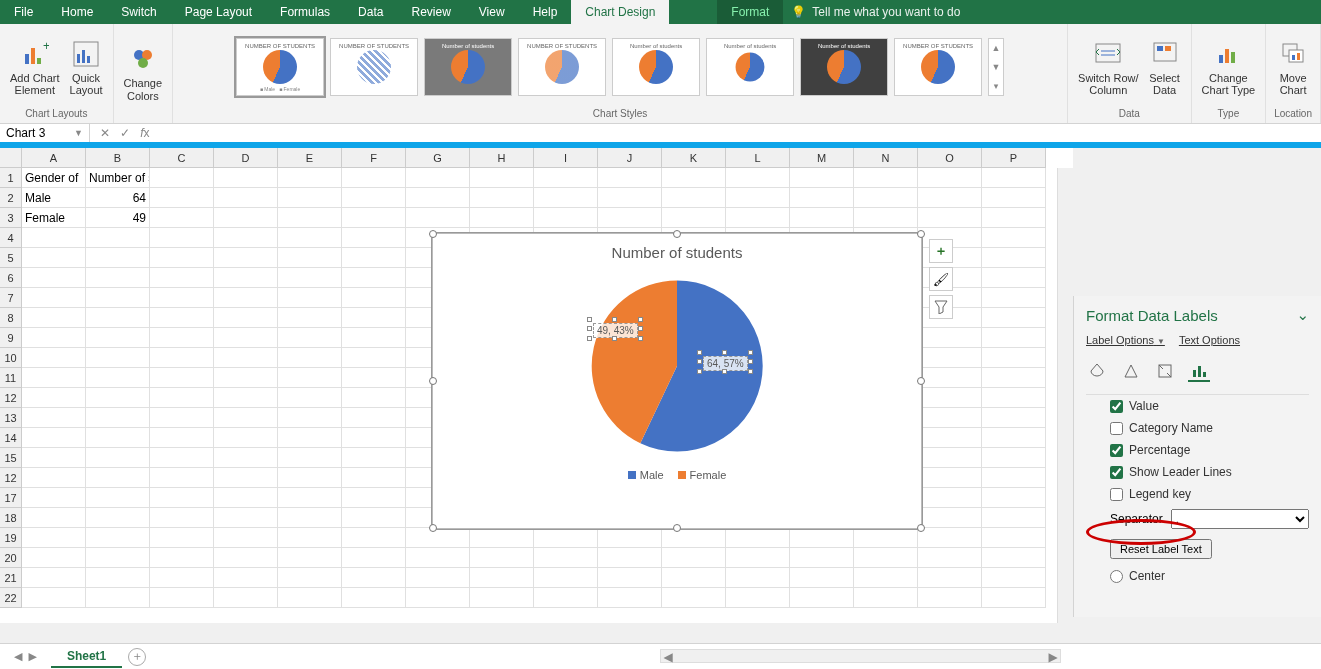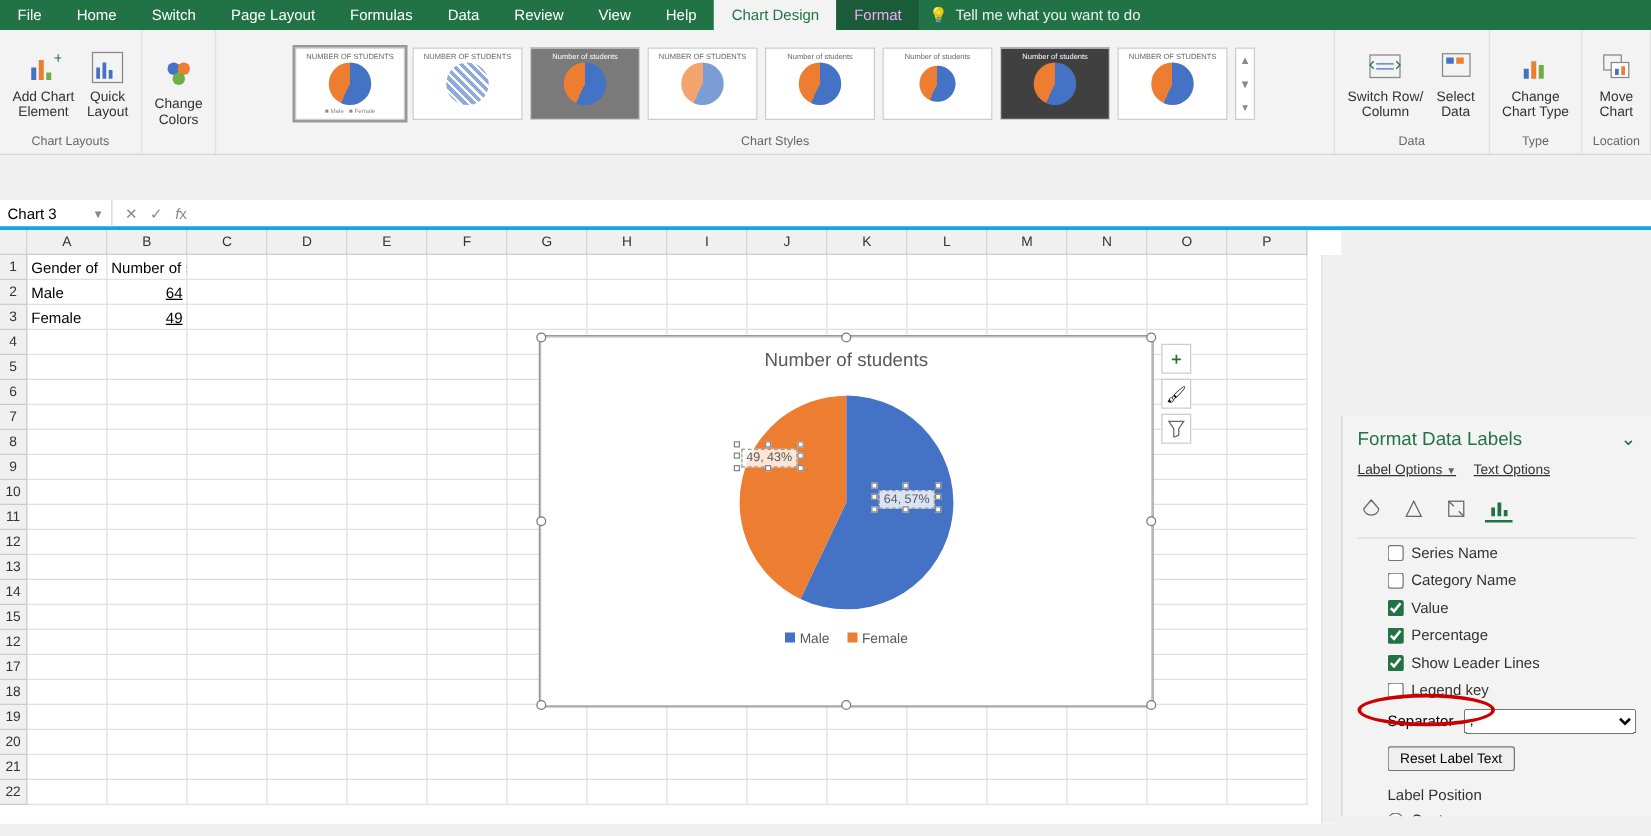--- a/index.html
+++ b/index.html
@@ -2,56 +2,56 @@
 <html><head>
 <meta charset="utf-8">
 <style>
 * { margin: 0; padding: 0; box-sizing: border-box; font-family: "Segoe UI", Arial, sans-serif; }
 body { width: 1321px; height: 669px; background: #f0f0f0; overflow: hidden; font-size: 12px; }
 
 
 .tabs { display: flex; background: #217346; color: #fff; height: 24px; align-items: stretch; overflow: hidden; }
 .tab { padding: 0 14px; display: flex; align-items: center; font-size: 12px; cursor: pointer; }
 .tab.active { background: #f3f3f3; color: #217346; }
-.tab.format { background: #1a5c37; color: #f0abfc; }
+.tab.format { background: #1a5c37; color: #86efac; margin-left: 48px; }
 .bulb { margin-left: 8px; display: flex; align-items: center; gap: 6px; opacity: 0.9; }
 
 
 .ribbon { height: 100px; background: #f3f3f3; border-bottom: 1px solid #d3d3d3; display: flex; }
 .group { border-right: 1px solid #e0e0e0; padding: 4px 8px; display: flex; flex-direction: column; justify-content: space-between; align-items: center; }
 .group-label { font-size: 10px; color: #666; text-align: center; padding-top: 2px; }
 .group-body { flex: 1; display: flex; align-items: center; gap: 6px; }
 .btn-v { display: flex; flex-direction: column; align-items: center; gap: 2px; font-size: 11px; color: #333; text-align: center; line-height: 1.1; cursor: pointer; padding: 2px; }
 .btn-v .ico { width: 32px; height: 32px; display: flex; align-items: center; justify-content: center; }
 .style-thumb { width: 88px; height: 58px; border: 1px solid #ccc; background: #fff; display: flex; flex-direction: column; align-items: center; justify-content: center; cursor: pointer; position: relative; }
 .style-thumb.sel { outline: 2px solid #999; }
 .style-thumb .mini-title { font-size: 6px; color: #666; position: absolute; top: 4px; }
 .style-thumb .mini-leg { font-size: 5px; color: #888; position: absolute; bottom: 3px; display:flex; gap:4px; }
 .style-thumb .pie { width: 34px; height: 34px; border-radius: 50%; background: conic-gradient(#4472c4 0 57%, #ed7d31 57% 100%);}
 .style-thumb.dark { background: #404040; }
 .style-thumb.gray { background: #7a7a7a; }
 .style-drop { width: 16px; height: 58px; border: 1px solid #ccc; background: #fff; display:flex; flex-direction:column; }
 .style-drop div{flex:1;display:flex;align-items:center;justify-content:center;color:#888;font-size:9px;}
 
 
-.fbar { height: 24px; background: #fff; border-bottom: 3px solid #0ea5e9; display: flex; align-items: center; margin-top: 36px; }
+.fbar { height: 24px; background: #fff; border-bottom: 6px solid #0ea5e9; display: flex; align-items: center; }
 .namebox { width: 90px; border-right: 1px solid #d3d3d3; padding: 0 6px; height: 100%; display: flex; align-items: center; justify-content: space-between; font-size: 12px; }
 .fx-ctl { display: flex; align-items: center; gap: 10px; padding: 0 10px; color: #888; height: 100%; }
 
 
 .gridwrap { position: relative; height: 475px; background: #fff; overflow: hidden; }
 .colheads { display: flex; position: absolute; top: 0; left: 0; height: 20px; }
 .corner { width: 22px; height: 20px; background: #f0f0f0; border-right: 1px solid #ccc; border-bottom: 1px solid #ccc; }
 .colh { width: 64px; height: 20px; background: #f0f0f0; border-right: 1px solid #ccc; border-bottom: 1px solid #ccc; text-align: center; font-size: 11px; line-height: 20px; color: #333; }
 .rowheads { position: absolute; top: 20px; left: 0; }
 .rowh { width: 22px; height: 20px; background: #f0f0f0; border-right: 1px solid #ccc; border-bottom: 1px solid #ccc; text-align: center; font-size: 11px; line-height: 20px; color: #333; }
 .cells { position: absolute; top: 20px; left: 22px; }
 .row { display: flex; }
 .cell { width: 64px; height: 20px; border-right: 1px solid #e0e0e0; border-bottom: 1px solid #e0e0e0; padding: 0 3px; font-size: 12px; line-height: 20px; overflow: hidden; white-space: nowrap; }
-.cell.num { text-align: right; text-decoration: underline; }
+.cell.num { text-align: right; }
 .vscroll { position:absolute; right:0; top:20px; bottom:0; width:16px; background:#f0f0f0; border-left:1px solid #ddd;}
 
 
 .chart-obj { position: absolute; left: 432px; top: 85px; width: 490px; height: 296px; background: #fff; border: 1px solid #bbb; outline: 1px solid #999; }
 .chart-obj .handle { position: absolute; width: 8px; height: 8px; background: #fff; border: 1px solid #777; border-radius: 50%; }
 .chart-title { text-align: center; font-size: 15px; color: #595959; padding-top: 10px; }
 .pie-area { display: flex; justify-content: center; padding-top: 10px; }
 .legend { display: flex; justify-content: center; gap: 14px; padding: 8px 0; font-size: 11px; color: #595959; }
 .legend .sw { display: inline-block; width: 8px; height: 8px; margin-right: 4px; }
 .data-label { position: absolute; font-size: 10px; color: #595959; border: 1px dashed #999; padding: 1px 3px; background: rgba(255,255,255,0.8); }
@@ -808,49 +808,44 @@
         </div>
       <div class="pi active">
           <svg width="18" height="18">
             <rect x="3" y="9" width="3" height="7" fill="currentColor"></rect>
             <rect x="8" y="5" width="3" height="11" fill="currentColor"></rect>
             <rect x="13" y="11" width="3" height="5" fill="currentColor"></rect>
           </svg>
         </div>
     </div>
     <div class="opt">
-        <input type="checkbox" style="">
-        <span>Series Name</span>
+        <input type="checkbox" checked="" style="">
+        <span>Value</span>
       </div>
     <div class="opt">
         <input type="checkbox" style="">
         <span>Category Name</span>
       </div>
-    <div class="opt">
-        <input type="checkbox" checked="" style="">
-        <span>Value</span>
-      </div>
     <div class="opt" style="position:relative">
         <input type="checkbox" checked="" style="">
         <span>Percentage</span>
       </div>
     <div class="opt">
         <input type="checkbox" checked="" style="">
         <span>Show Leader Lines</span>
       </div>
     <div class="opt">
         <input type="checkbox" style="">
         <span>Legend key</span>
       </div>
     <div class="sep-row">
         <span>Separator</span>
         <select><option>,</option></select>
       </div>
     <div class="reset-row"><button>Reset Label Text</button></div>
-    <div class="section-label">Label Position</div>
     <div class="opt">
         <input type="radio" name="pos" style="">
         <span>Center</span>
       </div>
 
     <div class="circ" style="left:12px; top:223px; width:110px; height:26px"></div>
 
   </div>
 </div>
 

